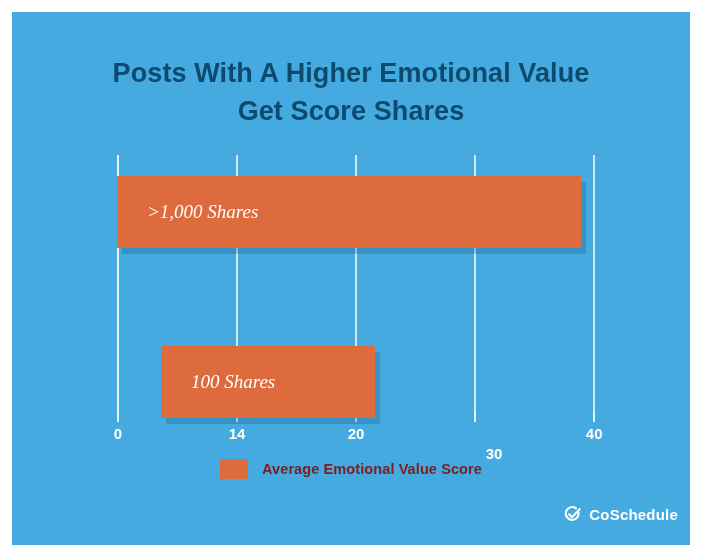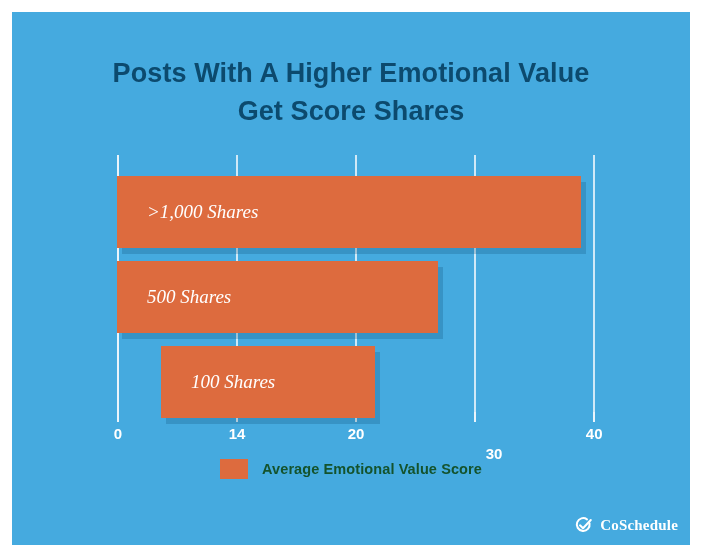--- a/index.html
+++ b/index.html
@@ -113,34 +113,33 @@
     justify-content: center;
     align-items: center;
   }
   #legend-swatch {
     width: 28px;
     height: 20px;
     background: #dd6b3e;
     margin-right: 14px;
   }
   #legend-label {
-    color: #14532d;
+    color: #7f1d1d;
     font-size: 14.5px;
     font-weight: bold;
     letter-spacing: .1px;
   }
 
   
   #logo {
     position: absolute;
     right: 12px;
-    bottom: 10px;
+    bottom: 21px;
     display: flex;
     align-items: center;
-    font-family: Liberation Serif, serif;
   }
   #logo-mark {
     width: 19px;
     height: 19px;
     margin-right: 7px;
     flex: 0 0 auto;
   }
   #logo-text {
     color: #ffffff;
     font-size: 15px;
@@ -173,25 +172,20 @@
       <div class="tick" style="left: 357.143px;"></div>
       <div class="ticklabel" style="left: 376px; margin-top: 20px;">30</div>
       <div class="gridline" style="left: 476.19px;"></div>
       <div class="tick" style="left: 476.19px;"></div>
       <div class="ticklabel" style="left: 476.19px;">40</div>
       <div class="bar-wrap" style="top: 21px; height: 72px; width: 464.286px;">
         <div class="bar" style="background: rgb(221, 107, 62);">
           <span class="bar-label">&gt;1,000 Shares</span>
         </div>
       </div>
-      <div class="bar-wrap" style="top: 106px; height: 72px; width: 321.429px;">
-        <div class="bar" style="background: rgb(221, 107, 62);">
-          <span class="bar-label">500 Shares</span>
-        </div>
-      </div>
       <div class="bar-wrap" style="top: 191px; height: 72px; width: 214.286px; padding-left: 44px;">
         <div class="bar" style="background: rgb(221, 107, 62);">
           <span class="bar-label">100 Shares</span>
         </div>
       </div>
     </div>
 
   <div id="legend">
     <div id="legend-swatch"></div>
     <div id="legend-label">Average Emotional Value Score</div>

